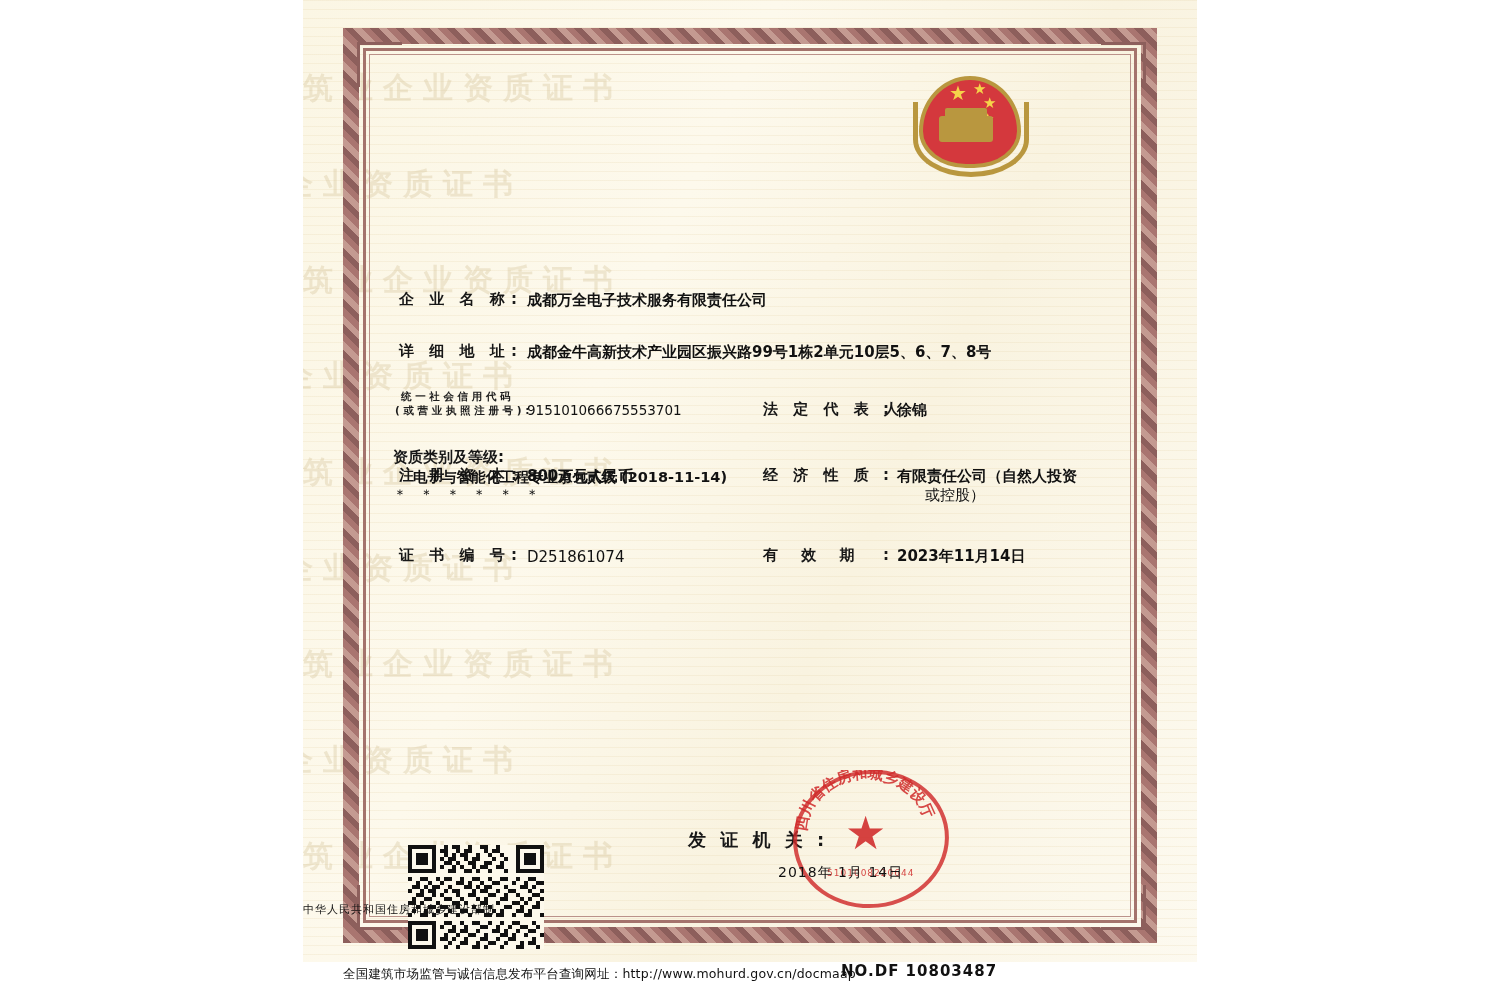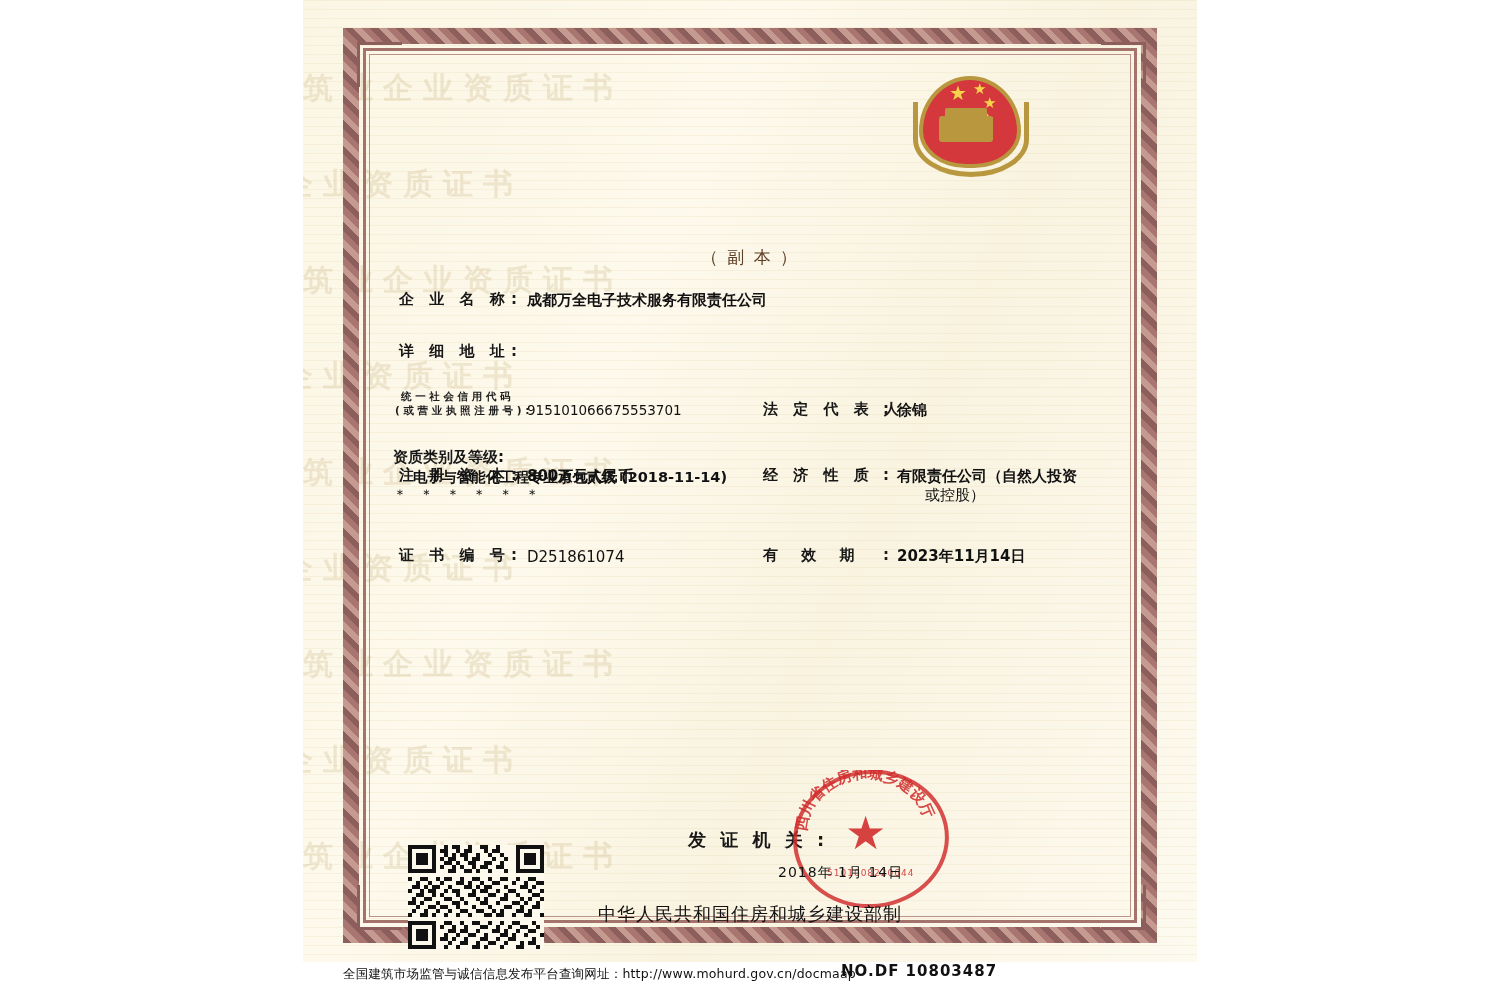--- a/index.html
+++ b/index.html
@@ -92,21 +92,21 @@
   .qual-val{position:absolute;left:110px;top:468px;font-size:14.5px;font-weight:bold;color:#111;}
   .stars{position:absolute;left:90px;top:486px;font-size:14px;letter-spacing:4px;color:#111;}
 
   
   .qr{position:absolute;left:105px;top:845px;width:136px;height:104px;}
   .qr svg{display:block;}
 
   
   .issuer-lbl{position:absolute;left:385px;top:828px;font-size:18px;font-weight:bold;letter-spacing:4px;color:#171717;}
   .issue-date{position:absolute;left:475px;top:864px;font-size:14px;color:#111;letter-spacing:1px;}
-  .footer-org{position:absolute;left:0;right:0;top:902px;text-align:center;font-size:18px;color:#111;letter-spacing:1px;}
+  .footer-org{position:absolute;left:0;right:0;top:902px;font-size:11px;color:#111;letter-spacing:1px;}
 
   
   .seal{position:absolute;left:490px;top:770px;width:148px;height:130px;}
   .seal .ring{
     position:absolute;left:0;top:0;width:148px;height:130px;border:4px solid #d02a2a;
     border-radius:50%;opacity:.82;transform:rotate(-6deg);
   }
   .seal .star-big{
     position:absolute;left:52px;top:40px;font-size:46px;line-height:46px;color:#d02a2a;opacity:.88;
   }
@@ -160,33 +160,33 @@
       <div class="shield"></div>
       <div class="star" style="left:38px;top:14px;font-size:20px;">★</div>
       <div class="star" style="left:62px;top:10px;">★</div>
       <div class="star" style="left:72px;top:24px;">★</div>
       <div class="star" style="left:70px;top:40px;">★</div>
       <div class="star" style="left:58px;top:50px;">★</div>
       <div class="gate"></div>
       <div class="wheat"></div>
     </div>
 
-    <div class="subtitle">（ 副 本 ）</div>
 
     <div class="fields">
 
       <div class="row" style="top:0;">
         <span class="lbl" style="left:6px;top:0;">企 业 名 称</span>
         <span class="colon" style="left:118px;top:0;">:</span>
         <span class="val" style="left:134px;top:1px;font-weight:bold;">成都万全电子技术服务有限责任公司</span>
       </div>
 
       <div class="row" style="top:30px;">
         <span class="lbl" style="left:6px;top:0;">详 细 地 址</span>
         <span class="colon" style="left:118px;top:0;">:</span>
+        <span class="val" style="left:134px;top:1px;font-weight:bold;">成都金牛高新技术产业园区振兴路99号1栋2单元10层5、6、7、8号</span>
       </div>
 
       <div class="row" style="top:60px;height:34px;">
         <span class="lbl2" style="left:8px;top:-4px;">统 一 社 会 信 用 代 码</span>
         <span class="lbl2" style="left:2px;top:10px;">( 或 营 业 执 照 注 册 号 ) :</span>
         <span class="val small" style="left:134px;top:8px;">915101066675553701</span>
         <span class="lbl" style="left:370px;top:6px;">法 定 代 表 人</span>
         <span class="colon" style="left:490px;top:6px;">:</span>
         <span class="val" style="left:504px;top:7px;font-weight:bold;">徐锦</span>
       </div>

